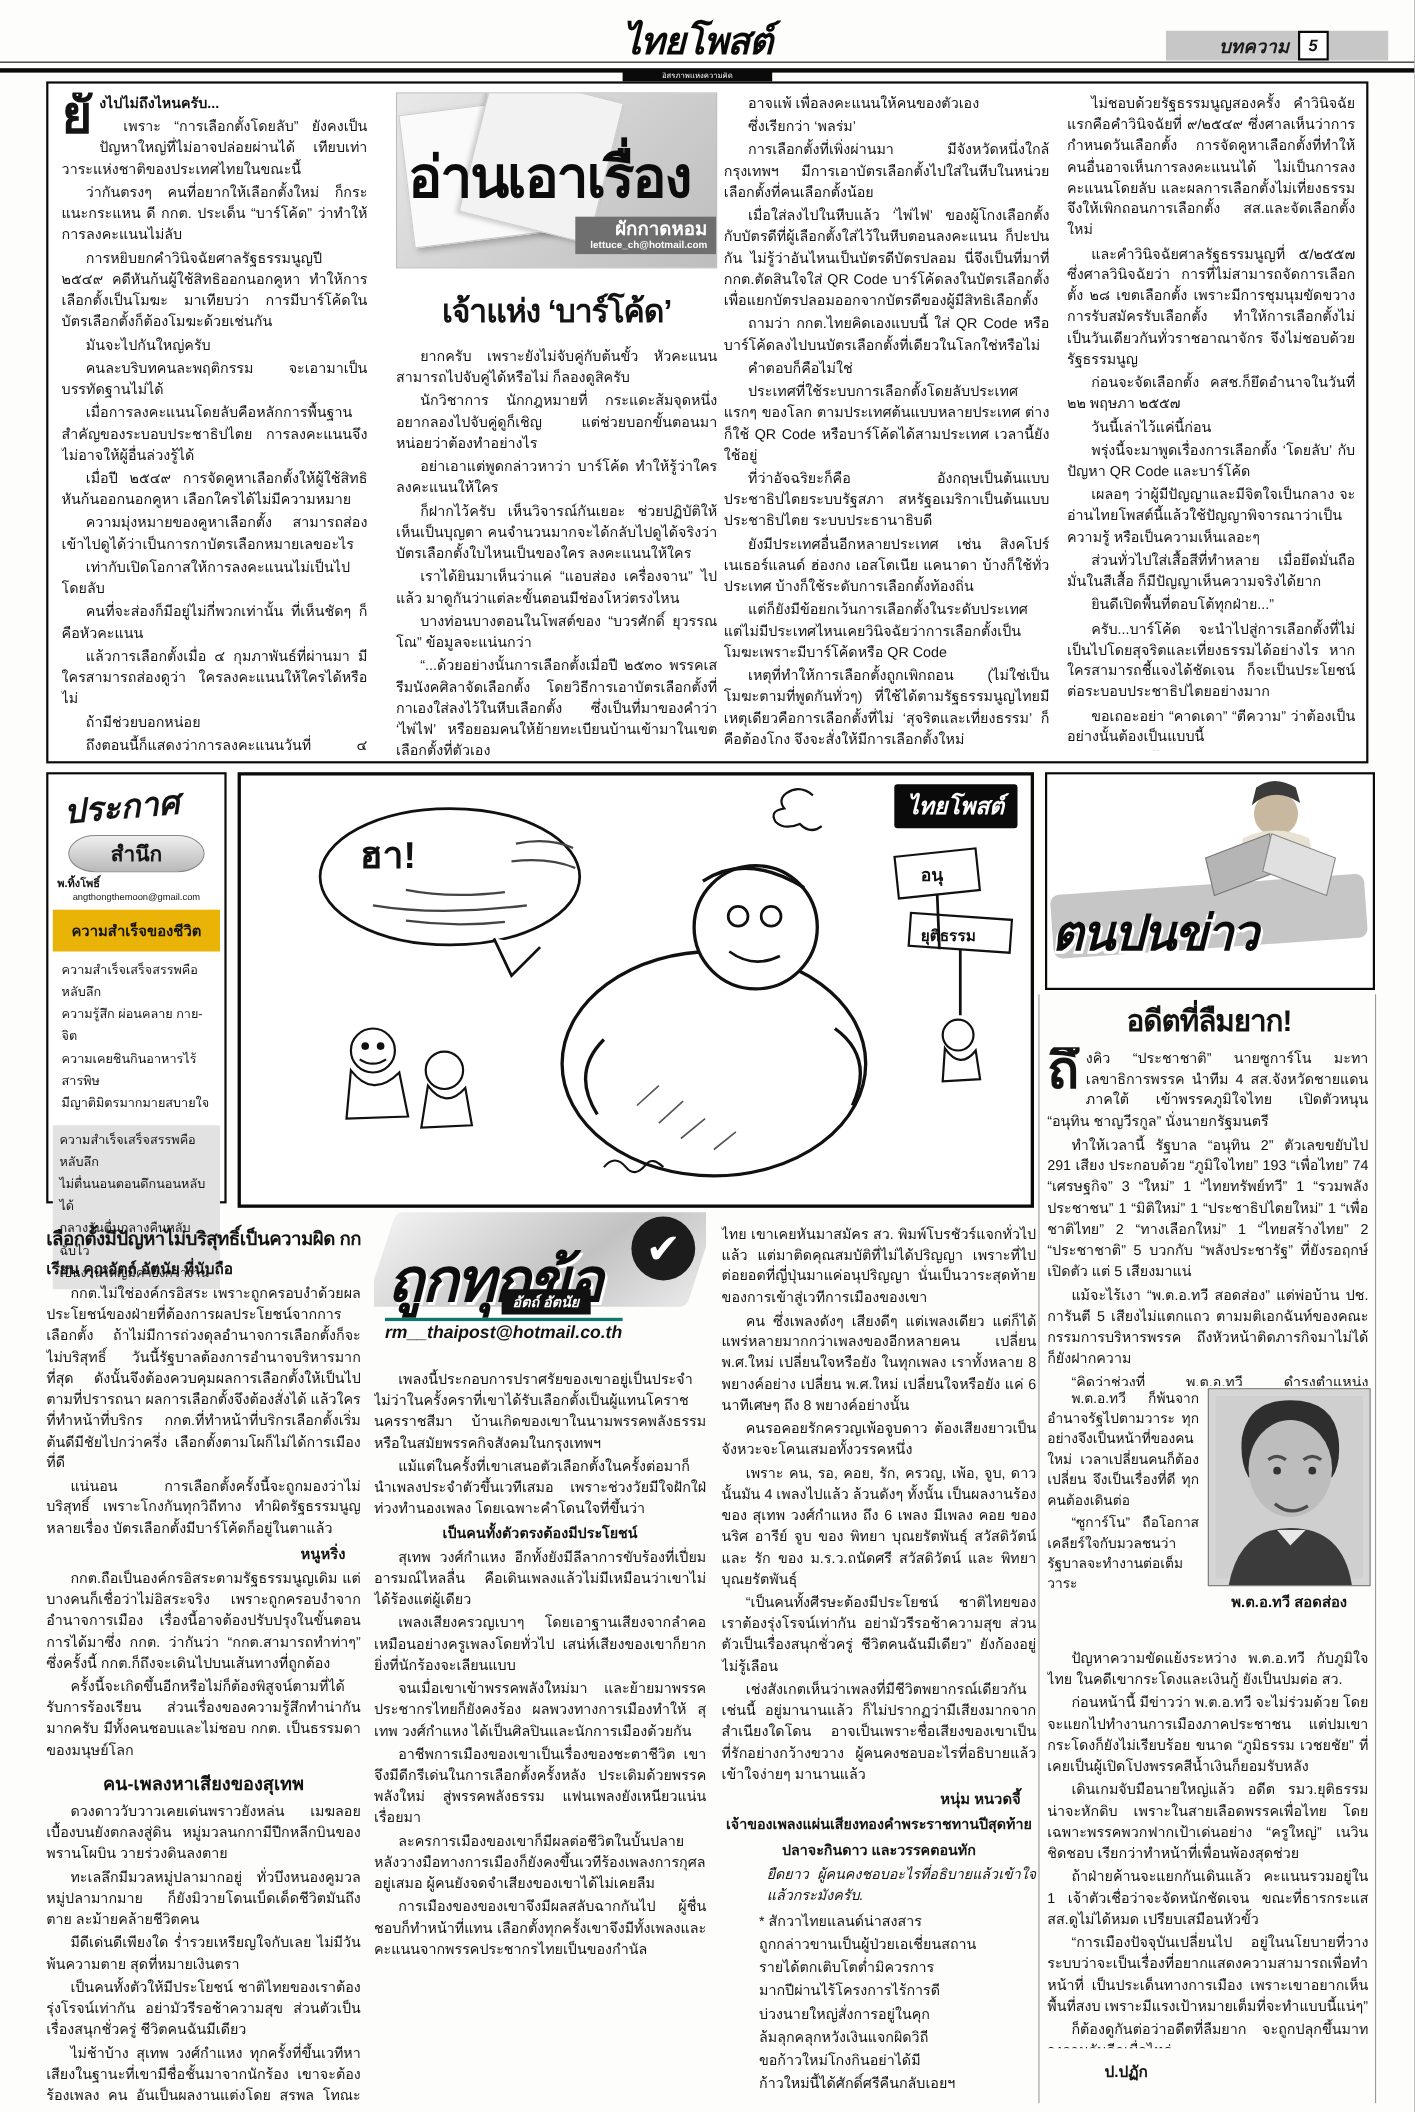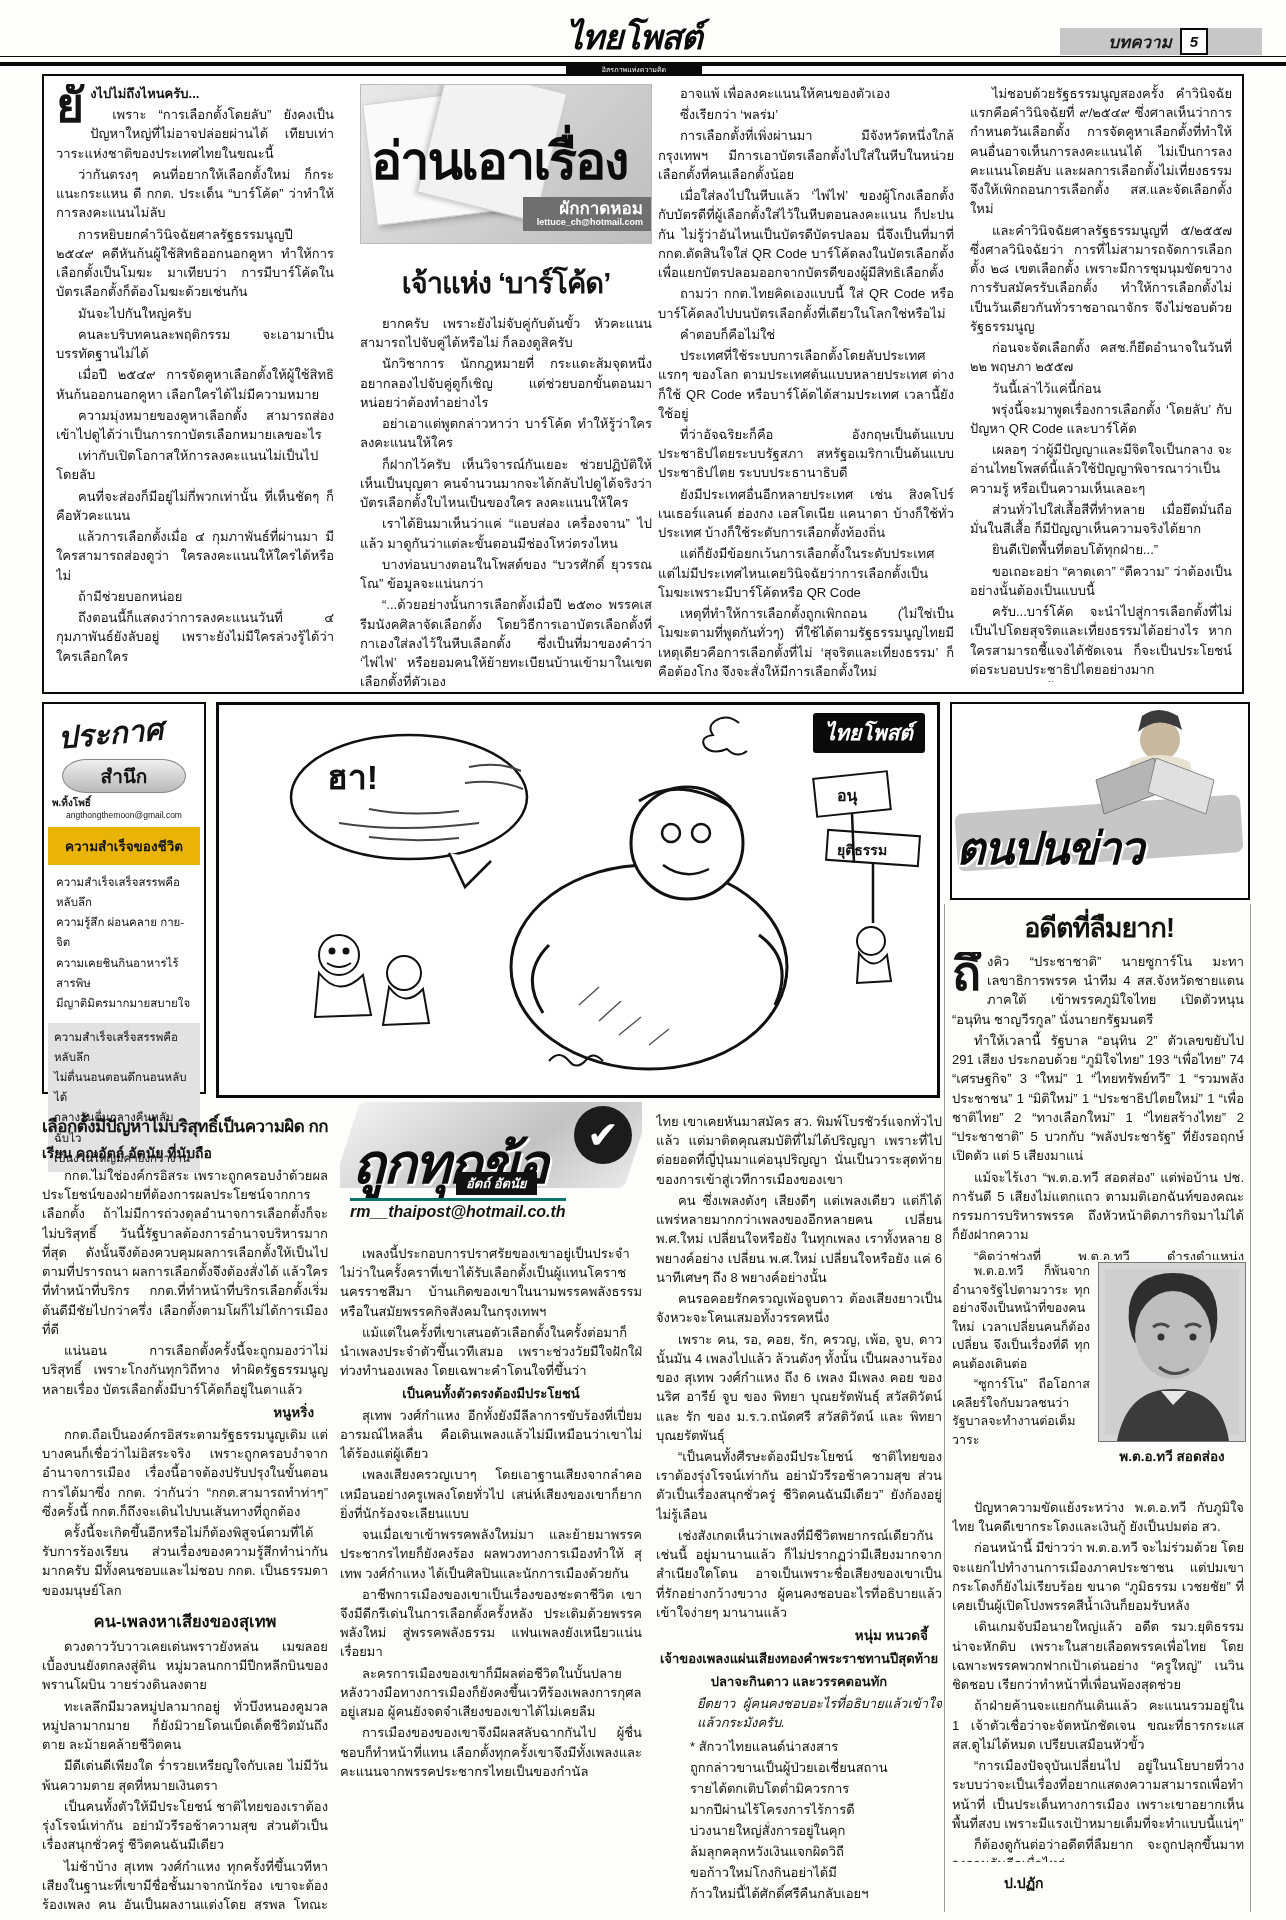--- a/index.html
+++ b/index.html
@@ -83,20 +83,21 @@
   <div class="abs feature-box" style="left:42px;top:74px;width:1198px;height:616px;">
 
     <div class="abs col" style="left:12px;top:8px;width:278px;height:598px;">
       <span class="dropcap">ยั</span>
       <p class="bp opening" style="text-indent:0;">งไปไม่ถึงไหนครับ...</p>
       <p class="bp">เพราะ “การเลือกตั้งโดยลับ” ยังคงเป็นปัญหาใหญ่ที่ไม่อาจปล่อยผ่านได้ เทียบเท่าวาระแห่งชาติของประเทศไทยในขณะนี้</p>
       <p class="bp">ว่ากันตรงๆ คนที่อยากให้เลือกตั้งใหม่ ก็กระแนะกระแหน ดี กกต. ประเด็น “บาร์โค้ด” ว่าทำให้การลงคะแนนไม่ลับ</p>
       <p class="bp">การหยิบยกคำวินิจฉัยศาลรัฐธรรมนูญปี ๒๕๔๙ คดีหันก้นผู้ใช้สิทธิออกนอกคูหา ทำให้การเลือกตั้งเป็นโมฆะ มาเทียบว่า การมีบาร์โค้ดในบัตรเลือกตั้งก็ต้องโมฆะด้วยเช่นกัน</p>
       <p class="bp">มันจะไปกันใหญ่ครับ</p>
       <p class="bp">คนละบริบทคนละพฤติกรรม จะเอามาเป็นบรรทัดฐานไม่ได้</p>
+      <p class="bp">เมื่อการลงคะแนนโดยลับคือหลักการพื้นฐานสำคัญของระบอบประชาธิปไตย การลงคะแนนจึงไม่อาจให้ผู้อื่นล่วงรู้ได้</p>
       <p class="bp">เมื่อปี ๒๕๔๙ การจัดคูหาเลือกตั้งให้ผู้ใช้สิทธิหันก้นออกนอกคูหา เลือกใครได้ไม่มีความหมาย</p>
       <p class="bp">ความมุ่งหมายของคูหาเลือกตั้ง สามารถส่องเข้าไปดูได้ว่าเป็นการกาบัตรเลือกหมายเลขอะไร</p>
       <p class="bp">เท่ากับเปิดโอกาสให้การลงคะแนนไม่เป็นไปโดยลับ</p>
       <p class="bp">คนที่จะส่องก็มีอยู่ไม่กี่พวกเท่านั้น ที่เห็นชัดๆ ก็คือหัวคะแนน</p>
       <p class="bp">แล้วการเลือกตั้งเมื่อ ๔ กุมภาพันธ์ที่ผ่านมา มีใครสามารถส่องดูว่า ใครลงคะแนนให้ใครได้หรือไม่</p>
       <p class="bp">ถ้ามีช่วยบอกหน่อย</p>
       <p class="bp">ถึงตอนนี้ก็แสดงว่าการลงคะแนนวันที่ ๔ กุมภาพันธ์ยังลับอยู่ เพราะยังไม่มีใครล่วงรู้ได้ว่าใครเลือกใคร</p>
 
     </div>
 
@@ -139,22 +140,22 @@
 
     <div class="abs col" style="left:926px;top:8px;width:262px;height:598px;">
       <p class="bp">ไม่ชอบด้วยรัฐธรรมนูญสองครั้ง คำวินิจฉัยแรกคือคำวินิจฉัยที่ ๙/๒๕๔๙ ซึ่งศาลเห็นว่าการกำหนดวันเลือกตั้ง การจัดคูหาเลือกตั้งที่ทำให้คนอื่นอาจเห็นการลงคะแนนได้ ไม่เป็นการลงคะแนนโดยลับ และผลการเลือกตั้งไม่เที่ยงธรรม จึงให้เพิกถอนการเลือกตั้ง สส.และจัดเลือกตั้งใหม่</p>
       <p class="bp">และคำวินิจฉัยศาลรัฐธรรมนูญที่ ๕/๒๕๕๗ ซึ่งศาลวินิจฉัยว่า การที่ไม่สามารถจัดการเลือกตั้ง ๒๘ เขตเลือกตั้ง เพราะมีการชุมนุมขัดขวางการรับสมัครรับเลือกตั้ง ทำให้การเลือกตั้งไม่เป็นวันเดียวกันทั่วราชอาณาจักร จึงไม่ชอบด้วยรัฐธรรมนูญ</p>
       <p class="bp">ก่อนจะจัดเลือกตั้ง คสช.ก็ยึดอำนาจในวันที่ ๒๒ พฤษภา ๒๕๕๗</p>
       <p class="bp">วันนี้เล่าไว้แค่นี้ก่อน</p>
       <p class="bp">พรุ่งนี้จะมาพูดเรื่องการเลือกตั้ง ‘โดยลับ’ กับปัญหา QR Code และบาร์โค้ด</p>
       <p class="bp">เผลอๆ ว่าผู้มีปัญญาและมีจิตใจเป็นกลาง จะอ่านไทยโพสต์นี้แล้วใช้ปัญญาพิจารณาว่าเป็นความรู้ หรือเป็นความเห็นเลอะๆ</p>
       <p class="bp">ส่วนทั่วไปใส่เสื้อสีที่ทำหลาย เมื่อยึดมั่นถือมั่นในสีเสื้อ ก็มีปัญญาเห็นความจริงได้ยาก</p>
       <p class="bp">ยินดีเปิดพื้นที่ตอบโต้ทุกฝ่าย...”</p>
+      <p class="bp">ครับ...บาร์โค้ด จะนำไปสู่การเลือกตั้งที่ไม่เป็นไปโดยสุจริตและเที่ยงธรรมได้อย่างไร หากใครสามารถชี้แจงได้ชัดเจน ก็จะเป็นประโยชน์ต่อระบอบประชาธิปไตยอย่างมาก</p>
       <p class="bp">ขอเถอะอย่า “คาดเดา” “ตีความ” ว่าต้องเป็นอย่างนั้นต้องเป็นแบบนี้</p>
-      <p class="bp">ครับ...บาร์โค้ด จะนำไปสู่การเลือกตั้งที่ไม่เป็นไปโดยสุจริตและเที่ยงธรรมได้อย่างไร หากใครสามารถชี้แจงได้ชัดเจน ก็จะเป็นประโยชน์ต่อระบอบประชาธิปไตยอย่างมาก</p>
       <p class="bp">ส่วนเลือกตั้งโดยลับกับปัญหาบาร์โค้ด รอดูว่า “บวรศักดิ์ ยุวรรณโณ” จะว่าอย่างไร</p>
 
     </div>
   </div>
 
   <div class="abs notice" style="left:42px;top:702px;width:164px;height:392px;">
     <div class="script">ประกาศ</div>
     <div class="ribbon">สำนึก</div>
     <div class="author">พ.ทิ้งโพธิ์</div>
     <div class="email">angthongthemoon@gmail.com</div>

